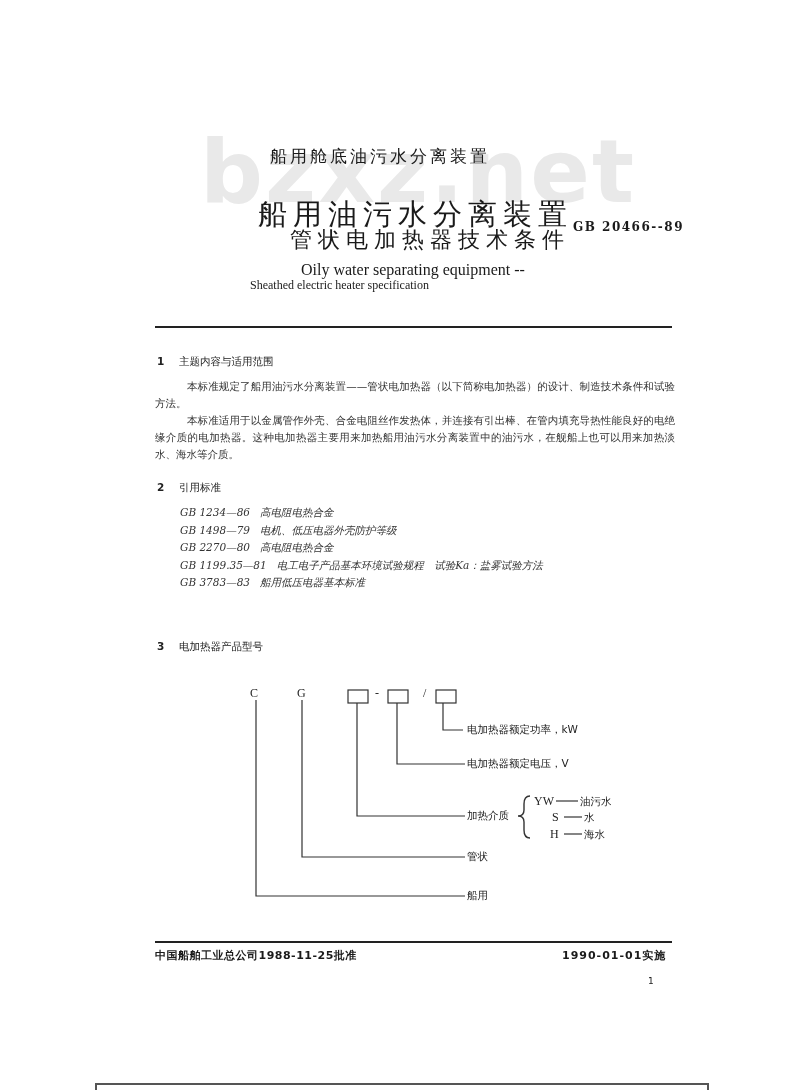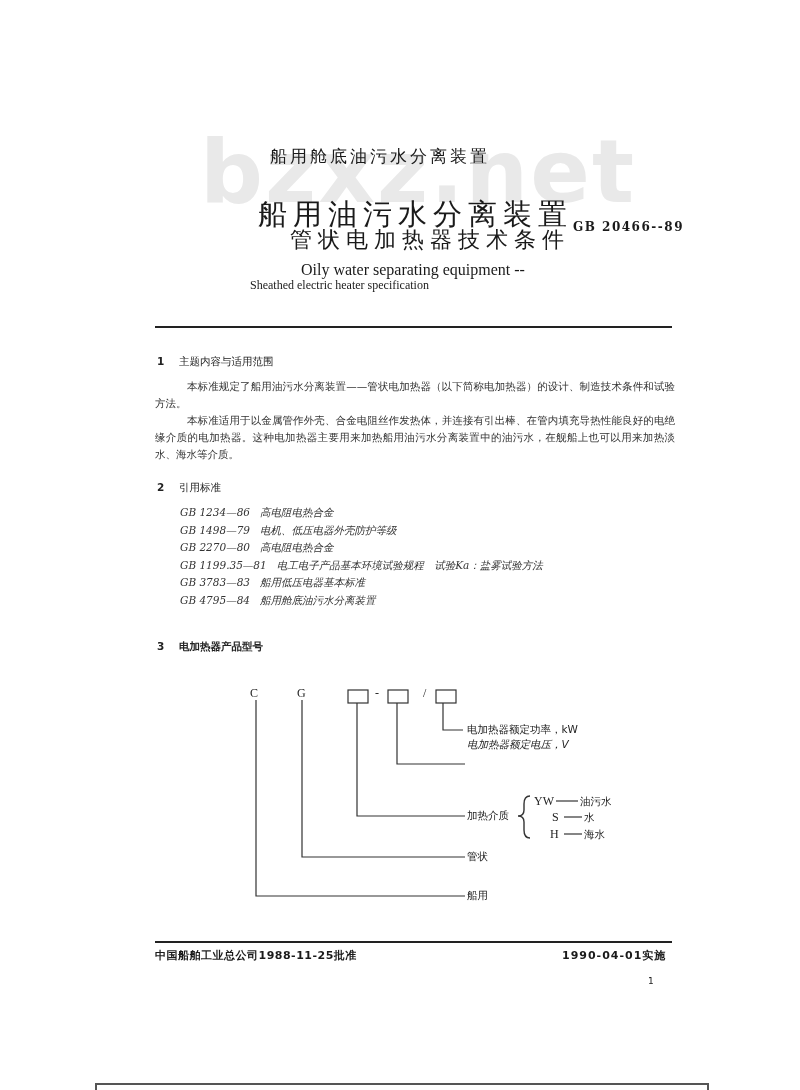--- a/index.html
+++ b/index.html
@@ -60,25 +60,24 @@
 
 <div class="abs sec" style="left:157px; top:481px;">
   <span class="num">2</span><span>引用标准</span>
 </div>
 <div class="abs refs">
   <div class="row"><span class="code">GB 1234—86</span><span>高电阻电热合金</span></div>
   <div class="row"><span class="code">GB 1498—79</span><span>电机、低压电器外壳防护等级</span></div>
   <div class="row"><span class="code">GB 2270—80</span><span>高电阻电热合金</span></div>
   <div class="row"><span class="code">GB 1199.35—81</span><span>电工电子产品基本环境试验规程　试验Ka：盐雾试验方法</span></div>
   <div class="row"><span class="code">GB 3783—83</span><span>船用低压电器基本标准</span></div>
-  <div class="row"><span class="code">GB 4795—84</span><span>船用舱底油污水分离装置</span></div>
 </div>
 
 <div class="abs sec" style="left:157px; top:640px;">
-  <span class="num">3</span><span style="font-weight:bold;">电加热器产品型号</span>
+  <span class="num">3</span><span style="font-weight:normal;">电加热器产品型号</span>
 </div>
 
 <svg class="abs diag layer" width="800" height="1090">
   <g stroke="#333" stroke-width="1.2" fill="none">
 
     <rect x="348" y="690" width="20" height="13"></rect>
     <rect x="388" y="690" width="20" height="13"></rect>
     <rect x="436" y="690" width="20" height="13"></rect>
 
     <polyline points="443,703 443,730 463,730"></polyline>
@@ -98,30 +97,30 @@
     <path d="M530,796 Q524,796 524,804 L524,810 Q524,816 518,816 Q524,816 524,822 L524,830 Q524,838 530,838" stroke-width="1.4"></path>
   </g>
 </svg>
 
 <div class="abs layer dletter" style="left:250px; top:686px;">C</div>
 <div class="abs layer dletter" style="left:297px; top:686px;">G</div>
 <div class="abs layer dletter" style="left:375px; top:686px;">-</div>
 <div class="abs layer dletter" style="left:423px; top:686px;">/</div>
 
 <div class="abs layer dlabel" style="left:467px; top:723px;text-align:right;">电加热器额定功率，kW</div>
-<div class="abs layer dlabel" style="left:467px; top:738px;font-style:italic;">电加热器额定电压，V</div>
+<div class="abs layer dlabel" style="left:467px; top:757px;">电加热器额定电压，V</div>
 <div class="abs layer dlabel" style="left:467px; top:809px;text-align:right;">加热介质</div>
 <div class="abs layer dlabel" style="left:467px; top:850px;">管状</div>
 <div class="abs layer dlabel" style="left:467px; top:889px;">船用</div>
 
 <div class="abs layer dletter" style="left:534px; top:794px;">YW</div>
 <div class="abs layer dlabel" style="left:580px; top:795px;">油污水</div>
 <div class="abs layer dletter" style="left:552px; top:810px;">S</div>
 <div class="abs layer dlabel" style="left:584px; top:811px;">水</div>
 <div class="abs layer dletter" style="left:550px; top:827px;">H</div>
 <div class="abs layer dlabel" style="left:584px; top:828px;">海水</div>
 
 <div class="abs rule" style="left:155px; top:941px; width:517px; height:1.5px;"></div>
 <div class="abs layer footer-left">中国船舶工业总公司1988-11-25批准</div>
-<div class="abs layer footer-right">1990-04-01实施</div>
+<div class="abs layer footer-right">1990-01-01实施</div>
 <div class="abs layer pageno">1</div>
 
 <div class="abs bottom-box"></div>
 
 </body></html>

